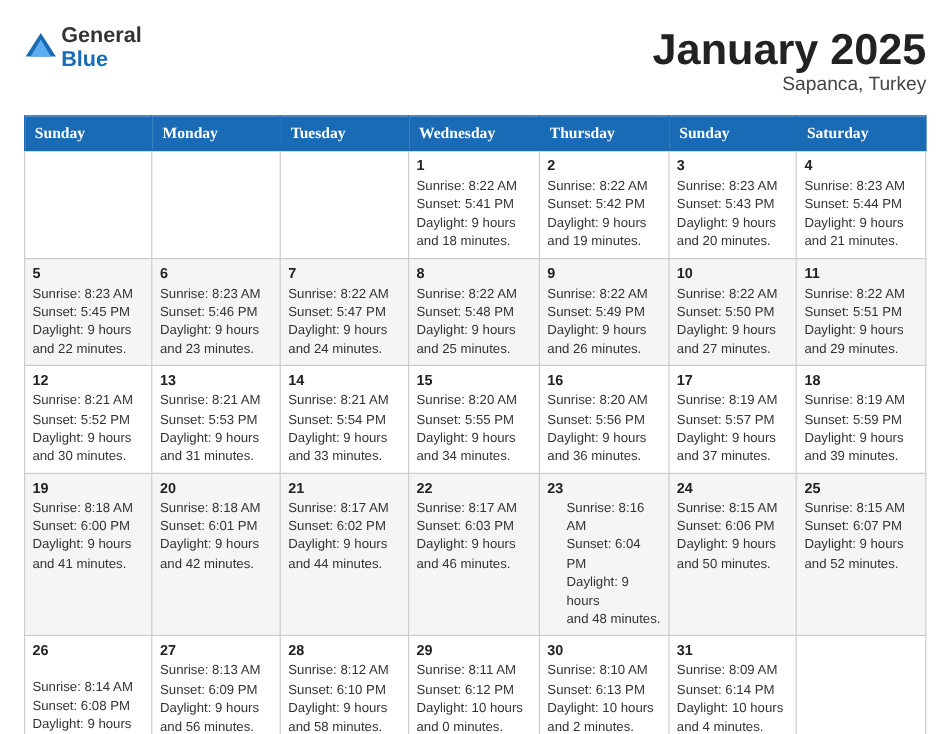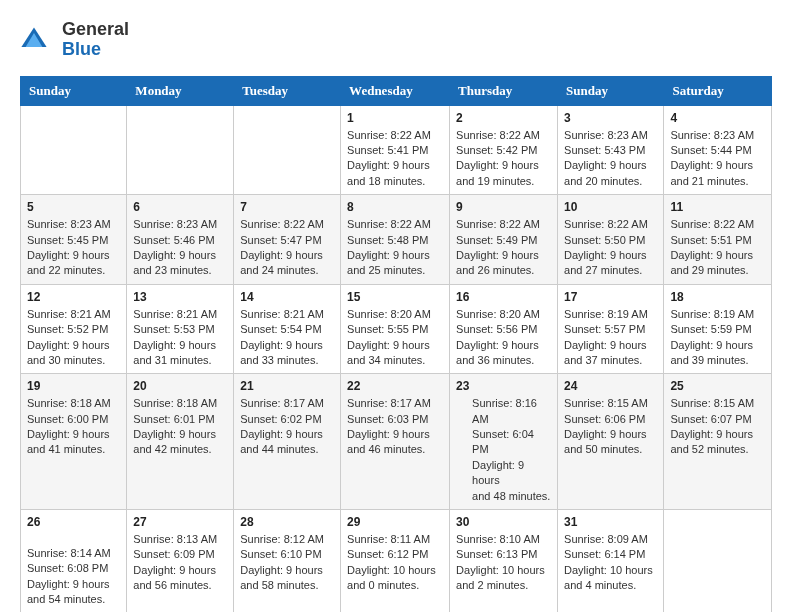--- a/index.html
+++ b/index.html
@@ -12,21 +12,21 @@
     }
     .header {
       display: flex;
       justify-content: space-between;
       align-items: flex-start;
       margin-bottom: 16px;
     }
     .logo {
       display: flex;
       align-items: center;
-      gap: 14px;
+      gap: 3px;
     }
     .logo-text {
       display: flex;
       flex-direction: column;
       line-height: 1.1;
     }
     .logo-general {
       font-size: 18px;
       font-weight: bold;
       color: #333;
@@ -101,20 +101,22 @@
     <svg class="logo-icon" viewBox="0 0 40 40">
       <polygon points="20,2 38,30 2,30" fill="#1a6bb5"></polygon>
       <polygon points="20,10 32,30 8,30" fill="#5aaef0"></polygon>
     </svg>
     <div class="logo-text">
       <span class="logo-general">General</span>
       <span class="logo-blue">Blue</span>
     </div>
   </div>
   <div class="title-block">
+    <div class="title-month">January 2025</div>
+    <div class="title-location">Sapanca, Turkey</div>
   </div>
 </div>
 
 <table class="calendar">
   <thead>
     <tr>
     <th>Sunday</th>
         <th>Monday</th>
         <th>Tuesday</th>
         <th>Wednesday</th>

